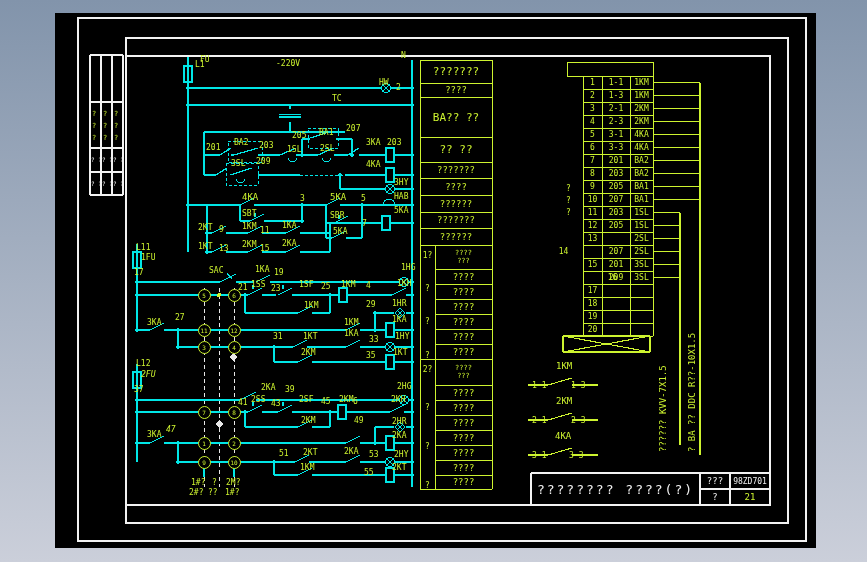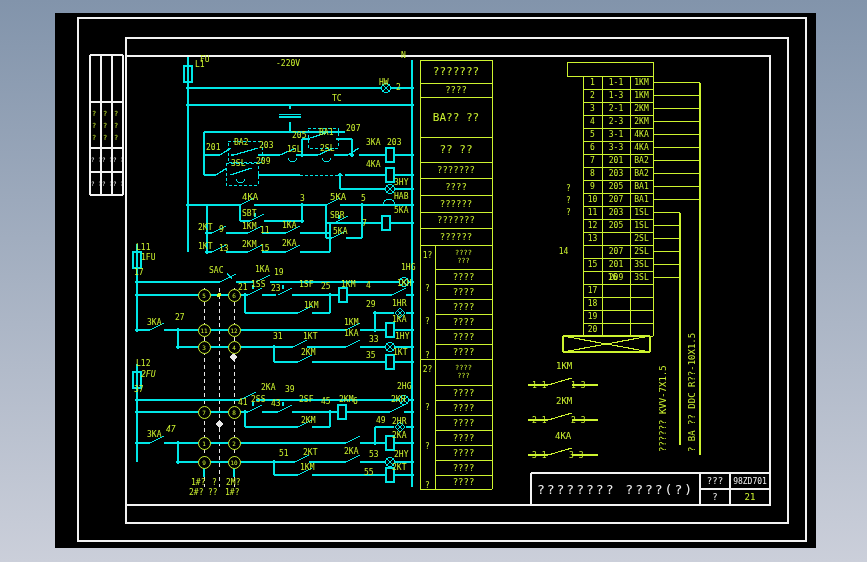--- a/index.html
+++ b/index.html
@@ -280,21 +280,21 @@
       <span class="lbl" style="left: 397px; top: 383px;">2HG</span>
       <span class="lbl" style="left: 238px; top: 399px;">41</span>
       <span class="lbl" style="left: 251px; top: 396px;">2SS</span>
       <span class="lbl" style="left: 271px; top: 400px;">43</span>
       <span class="lbl" style="left: 299px; top: 396px;">2SF</span>
       <span class="lbl" style="left: 321px; top: 398px;">45</span>
       <span class="lbl" style="left: 339px; top: 396px;">2KM</span>
       <span class="lbl" style="left: 353px; top: 398px;">6</span>
       <span class="lbl" style="left: 391px; top: 396px;">2KH</span>
       <span class="lbl" style="left: 301px; top: 417px;">2KM</span>
-      <span class="lbl" style="left: 376px; top: 417px;">49</span>
+      <span class="lbl" style="left: 354px; top: 417px;">49</span>
       <span class="lbl" style="left: 392px; top: 418px;">2HR</span>
       <span class="lbl" style="left: 147px; top: 431px;">3KA</span>
       <span class="lbl" style="left: 166px; top: 426px; font-style: italic;">47</span>
       <span class="lbl" style="left: 392px; top: 432px;">2KA</span>
       <span class="lbl" style="left: 279px; top: 450px;">51</span>
       <span class="lbl" style="left: 303px; top: 449px;">2KT</span>
       <span class="lbl" style="left: 344px; top: 448px;">2KA</span>
       <span class="lbl" style="left: 369px; top: 451px;">53</span>
       <span class="lbl" style="left: 394px; top: 451px;">2HY</span>
       <span class="lbl" style="left: 300px; top: 464px;">1KM</span>

